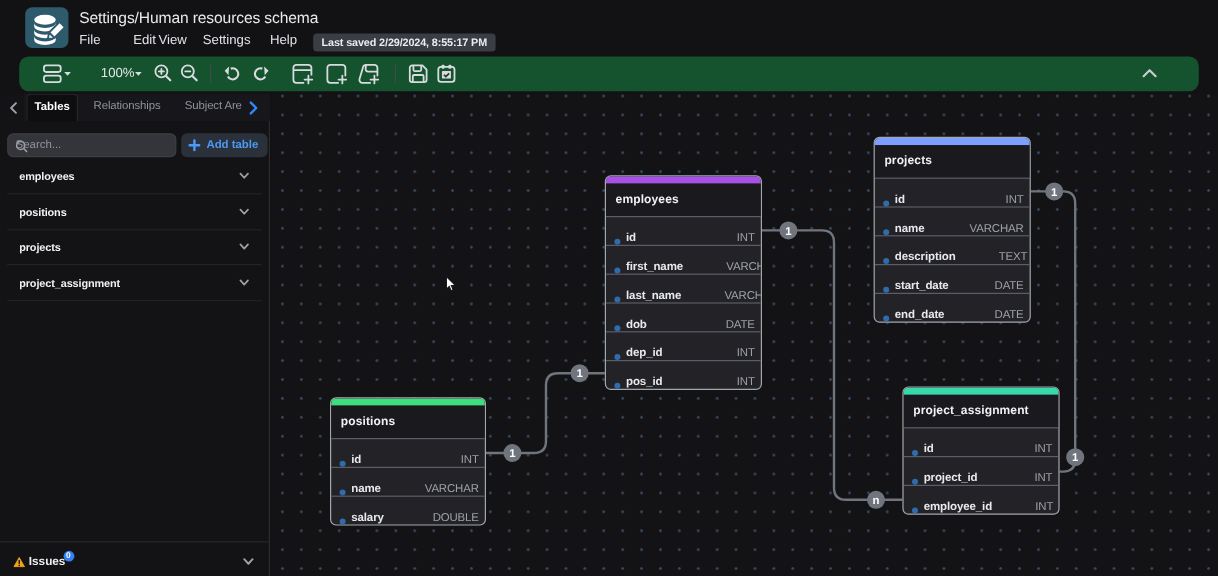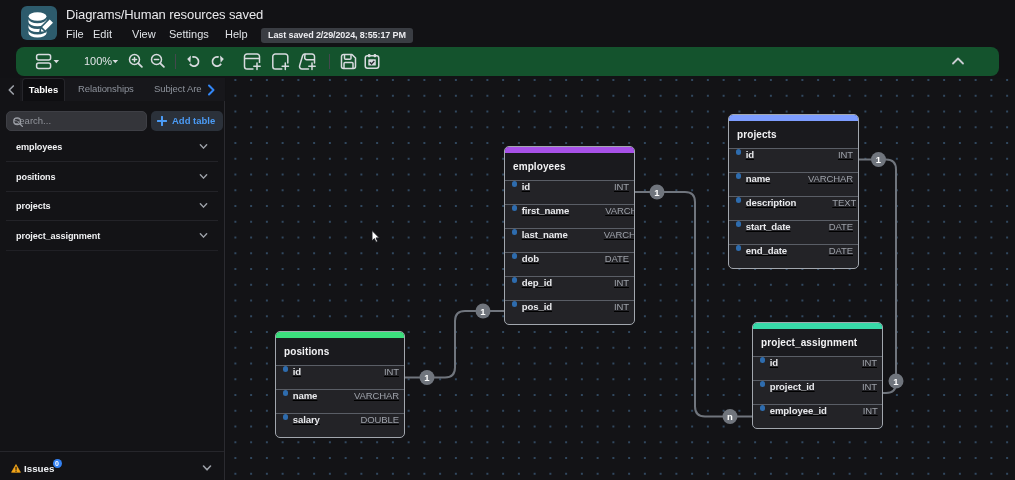--- a/index.html
+++ b/index.html
@@ -27,21 +27,21 @@
   .chev { position:absolute; right:10px; top:9px; width:9px; height:9px; }
   #issues { position:absolute; left:0px; top:373px; width:224px; height:29px; border-top:1px solid #26262b; }
   
   #canvas { position:absolute; left:226px; top:78px; width:789px; height:402px; background:#131316;
     background-image:radial-gradient(circle, #31485f 0.95px, rgba(0,0,0,0) 1.3px);
     background-size:15.75px 15.75px; background-position:1.5px 9.9px; }
   
   .dbt { position:absolute; width:131px; background:#232327; border:1px solid #a2a7ae; border-radius:5px; overflow:hidden; }
   .strip { height:6px; }
   .dbt .ttl { height:27px; background:#1a1a1e; display:flex; align-items:center; padding:0 8px; font-weight:bold; font-size:10px; color:#f2f2f4; letter-spacing:0.1px; }
-  .dbt .row { height:24px; display:flex; align-items:flex-start; padding:0 5px 0 6.5px; font-size:9.6px; border-top:1px solid #5a5e66;text-decoration:underline; }
+  .dbt .row { height:24px; display:flex; align-items:flex-end; padding:0 5px 0 6.5px; font-size:9.6px; border-top:1px solid #5a5e66; }
   .dbt .row .dot { width:5.5px; height:5.5px; border-radius:50%; background:#2e6cae; margin-right:4.7px; flex:none; }
   .dbt .row .fn { color:#e8e9ec; font-weight:bold; letter-spacing:-0.1px; }
   .dbt .row .ft { margin-left:auto; color:#9da1a9; font-size:9.5px; letter-spacing:-0.1px;padding-left:36px;}
 </style>
 </head>
 <body>
 
 <div id="header">
   <div id="logo">
     <svg width="36" height="34" viewBox="0 0 36 34">
@@ -50,23 +50,23 @@
         <path d="M7.5 10.5 a9 4.2 0 0 0 18 0 v3 a9 4.2 0 0 1 -18 0 z" transform="translate(0,2.6)"></path>
         <path d="M7.5 10.5 a9 4.2 0 0 0 18 0 v3 a9 4.2 0 0 1 -18 0 z" transform="translate(0,8.2)"></path>
         <path d="M7.5 10.5 a9 4.2 0 0 0 18 0 v3 a9 4.2 0 0 1 -18 0 z" transform="translate(0,13.8)"></path>
       </g>
       <g transform="rotate(45 24 21)">
         <rect x="21.2" y="11.5" width="6.2" height="12.5" fill="#fff" stroke="#2d5b6c" stroke-width="1.6"></rect>
         <path d="M21.2 24 h6.2 l-3.1 4.6 z" fill="#fff" stroke="#2d5b6c" stroke-width="1.6" stroke-linejoin="round"></path>
       </g>
     </svg>
   </div>
-  <div id="title">Diagrams/Human resources saved</div>
+  <div id="title">Settings/Human resources schema</div>
   <div class="menuitem" style="left:66px">File</div>
-  <div class="menuitem" style="left:93px">Edit</div>
+  <div class="menuitem" style="left:111px">Edit</div>
   <div class="menuitem" style="left:132px">View</div>
   <div class="menuitem" style="left:169px">Settings</div>
   <div class="menuitem" style="left:225px">Help</div>
   <div id="lastsaved">Last saved 2/29/2024, 8:55:17 PM</div>
 </div>
 
 <div id="toolbar">
   <svg class="abs" style="left:0;top:0" width="983" height="29" viewBox="0 0 983 29" fill="none" stroke="#d8dbdf" stroke-width="1.5">
     <g transform="translate(20.6,7.5)">
       <rect x="0" y="0" width="14" height="5.5" rx="2"></rect>

